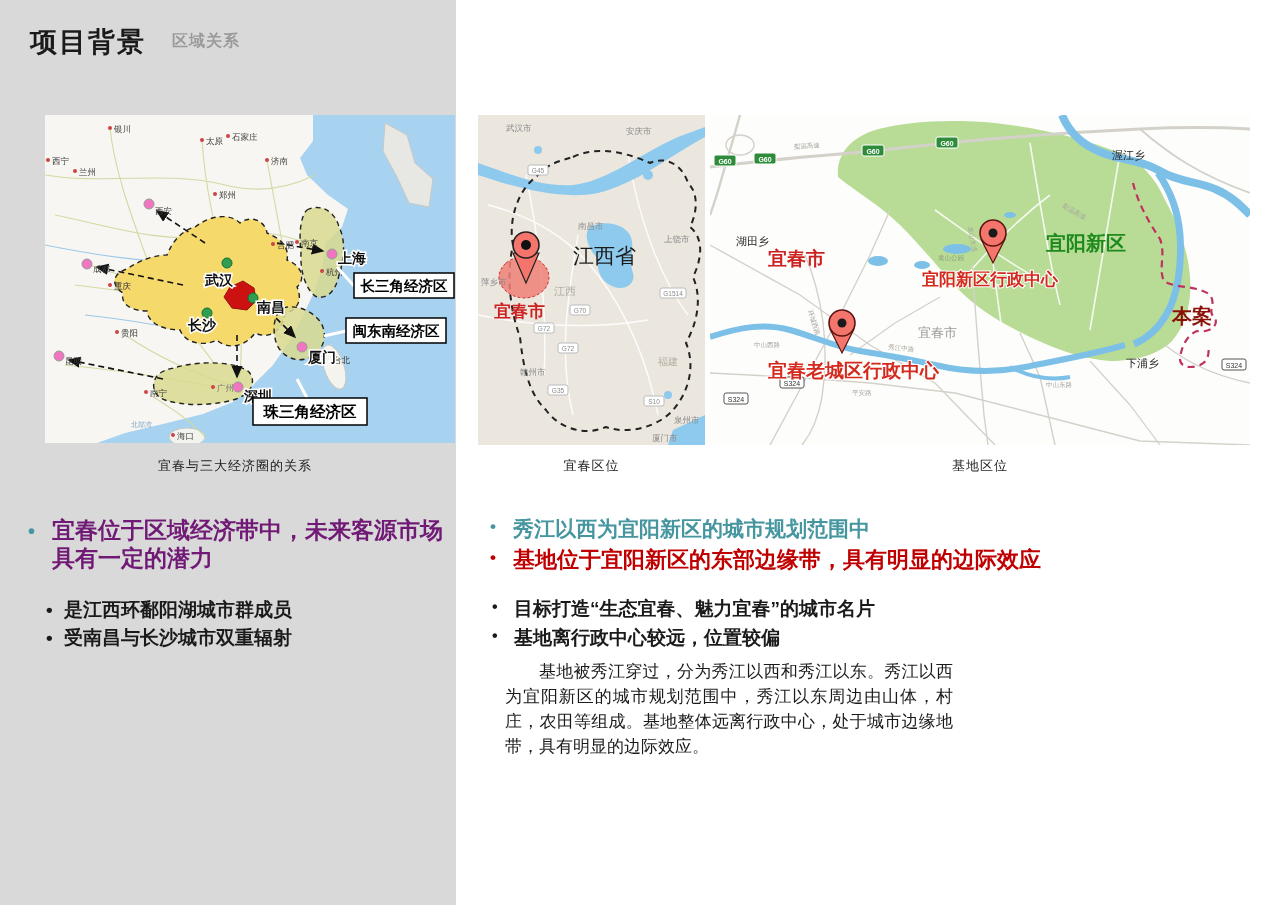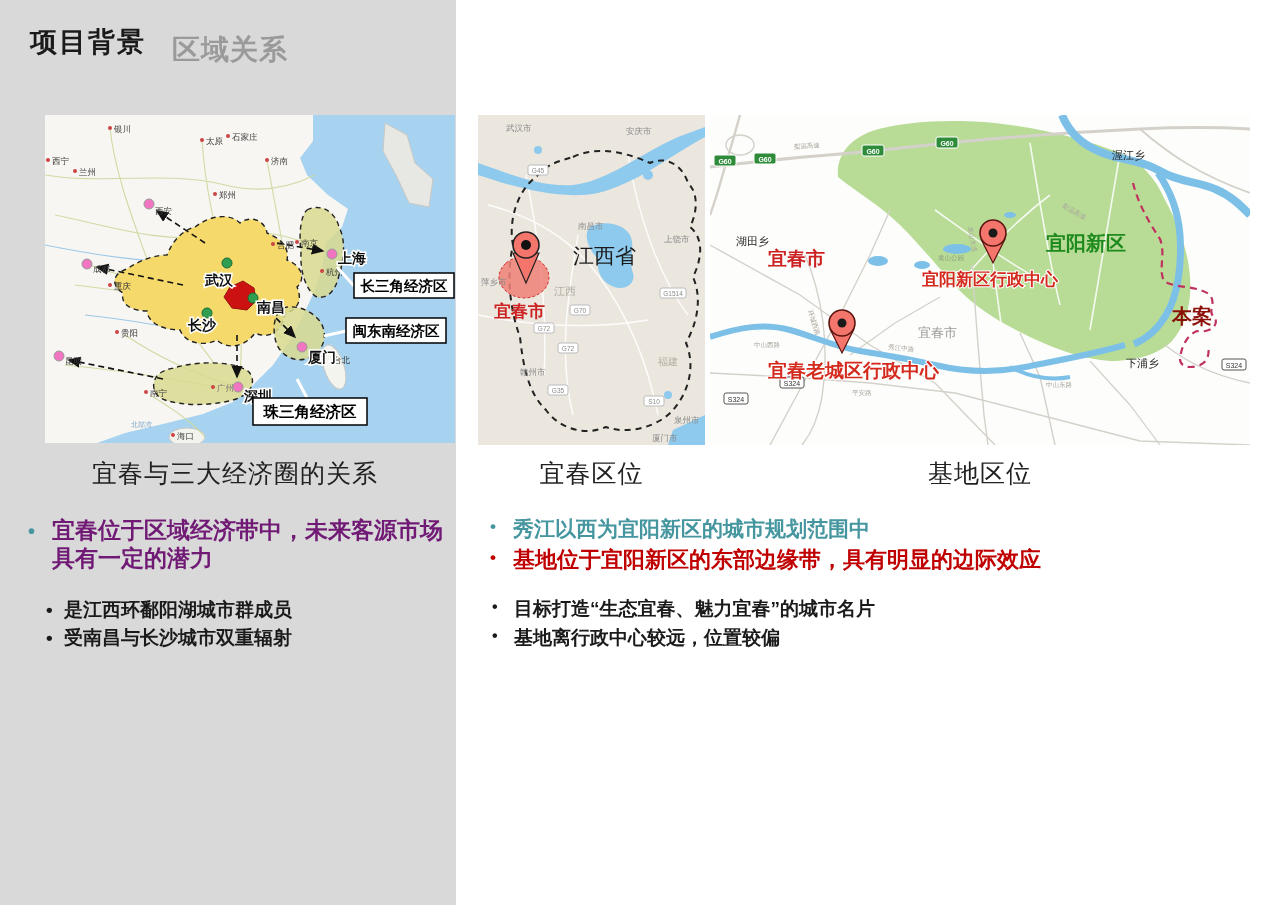--- a/index.html
+++ b/index.html
@@ -2,26 +2,26 @@
 <html><head>
 <meta charset="utf-8">
 <style>
   html,body{margin:0;padding:0;background:#888;}
   .slide{position:relative;width:1280px;height:905px;background:#ffffff;overflow:hidden;
          font-family:"Liberation Sans","DejaVu Sans",sans-serif;}
   .gray-panel{position:absolute;left:0;top:0;width:456px;height:905px;background:#d9d9d9;}
 
   
   .title{position:absolute;left:30px;top:24px;font-size:27px;font-weight:bold;color:#1a1a1a;letter-spacing:2px;}
-  .subtitle{position:absolute;left:172px;top:31px;font-size:28px;font-weight:bold;color:#9a9a9a;letter-spacing:1px;}
+  .subtitle{position:absolute;left:172px;top:31px;font-size:16px;font-weight:bold;color:#9a9a9a;letter-spacing:1px;}
 
   
   .map{position:absolute;}
   .map svg{display:block;}
-  .map-caption{position:absolute;font-size:25px;color:#222;text-align:center;letter-spacing:1px;}
+  .map-caption{position:absolute;font-size:13px;color:#222;text-align:center;letter-spacing:1px;}
 
   
   .lead-left{position:absolute;left:52px;top:516px;width:392px;font-size:23px;font-weight:bold;
              color:#701a75;line-height:1.22;}
   .lead-left-marker{position:absolute;left:28px;top:520px;color:#4696a0;font-size:20px;font-weight:bold;}
   .bullets-left{position:absolute;left:46px;top:596px;width:400px;}
   .bullets-left .row{display:flex;font-size:19px;font-weight:bold;color:#1a1a1a;line-height:1.45;}
   .bullets-left .mk{width:18px;flex:none;}
   .para-left{position:absolute;left:62px;top:661px;width:318px;font-size:17px;color:#1a1a1a;
              line-height:1.43;text-indent:2em;text-align:justify;}
@@ -394,13 +394,14 @@
   <div class="bullets-right">
     <div class="row">
       <span class="mk">•</span>
       <span>目标打造“生态宜春、魅力宜春”的城市名片</span>
     </div>
     <div class="row">
       <span class="mk">•</span>
       <span>基地离行政中心较远，位置较偏</span>
     </div>
   </div>
+  <div class="para-right">基地被秀江穿过，分为秀江以西和秀江以东。秀江以西为宜阳新区的城市规划范围中，秀江以东周边由山体，村庄，农田等组成。基地整体远离行政中心，处于城市边缘地带，具有明显的边际效应。</div>
 </div>
 
 </body></html>

